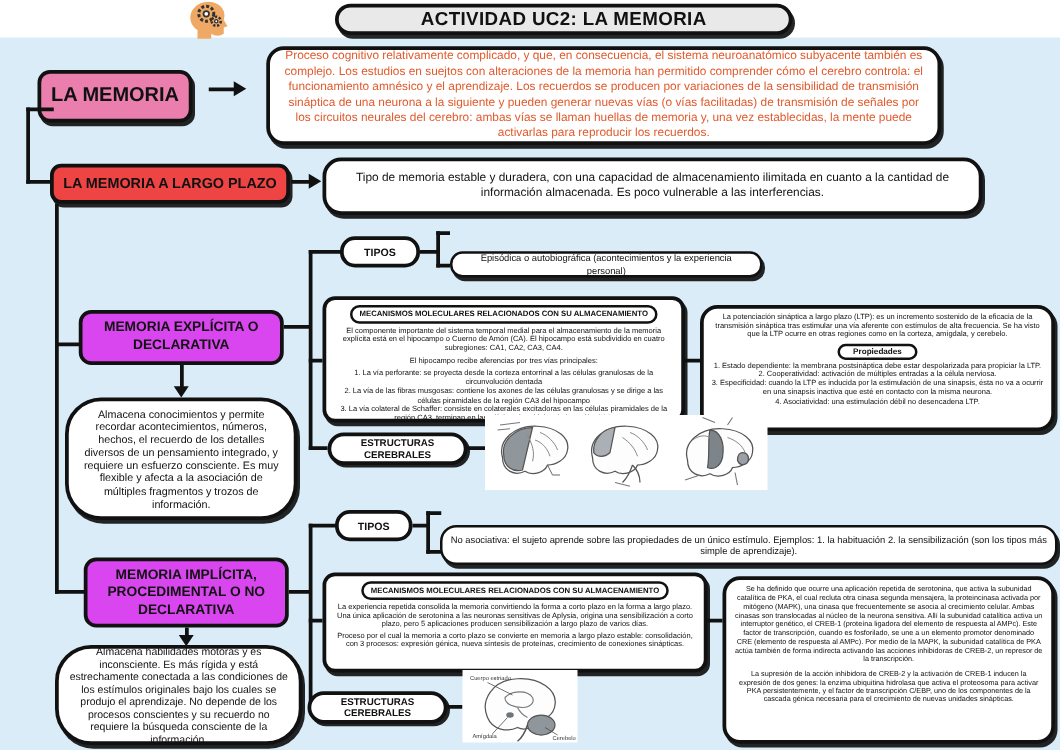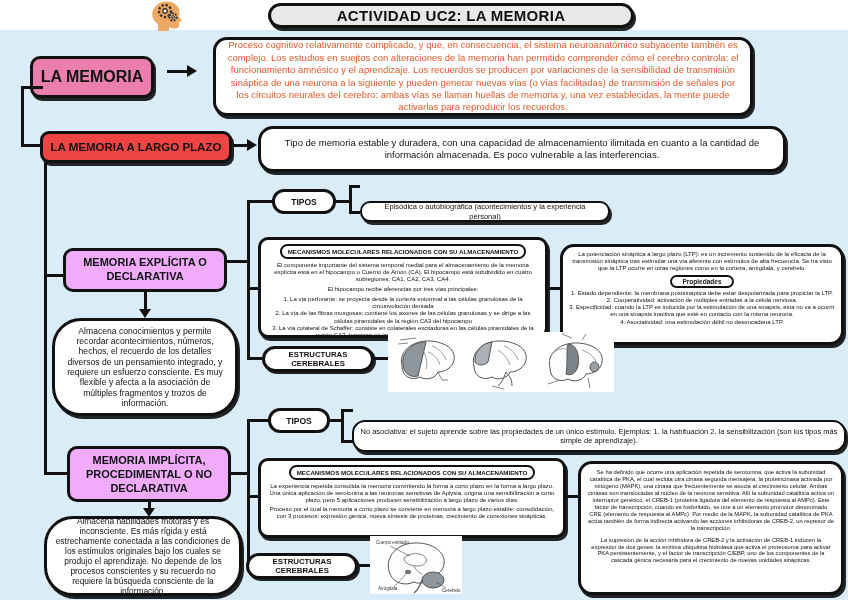--- a/index.html
+++ b/index.html
@@ -14,21 +14,21 @@
   .hline{position:absolute;background:#111;height:3px;}
   .vline{position:absolute;background:#111;width:3px;}
   .arr-r{position:absolute;width:0;height:0;border-top:6px solid transparent;
          border-bottom:6px solid transparent;border-left:10px solid #111;}
   .arr-d{position:absolute;width:0;height:0;border-left:6px solid transparent;
          border-right:6px solid transparent;border-top:9px solid #111;}
   .title-box{left:268px;top:3px;width:366px;height:25px;background:#e9e9e9;border-radius:13px;
              font-weight:bold;font-size:15px;letter-spacing:.3px;}
   .pink{background:#ea7fae;font-weight:bold;}
   .yellow{background:#ef4444;font-weight:bold;}
-  .pale{background:#f0abfc;font-weight:bold;}
+  .pale{background:#d946ef;font-weight:bold;}
   .intro{left:197px;top:37px;width:540px;height:79px;border-radius:14px;color:#e2592b;
          font-size:9.5px;line-height:1.3;padding:4px 8px;margin-left:16px;}
   .desc{font-size:9.5px;line-height:1.3;padding:20px 10px;}
   .pill{border:3px solid #111;border-radius:13px;background:#fff;font-weight:bold;
         box-shadow:2px 2px 0 rgba(0,0,0,.85);}
   .opt{font-size:7.5px;line-height:1.25;padding:2px 6px;border-width:2.5px;margin-top:24px;}
   .tiny{font-size:6px;line-height:1.18;}
   .tinier{font-size:5.8px;line-height:1.2;}
   .mech-title{display:block;margin:4px auto 2px auto;border:2px solid #111;border-radius:9px;
               font-weight:bold;font-size:6.2px;padding:2px 6px;width:max-content;max-width:95%;}

